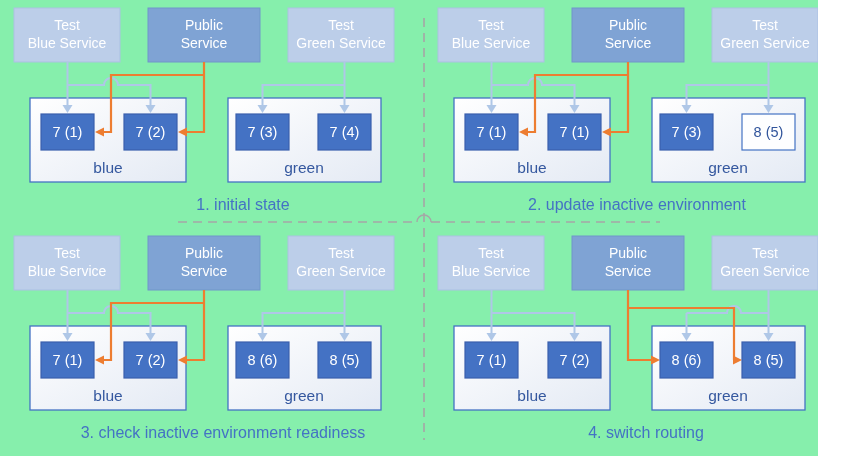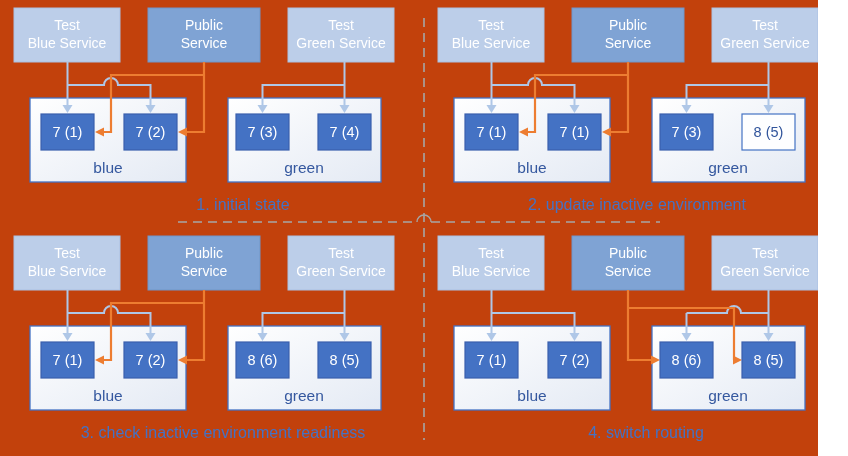--- a/index.html
+++ b/index.html
@@ -1,17 +1,17 @@
 <!DOCTYPE html>
 <html style="--public-route-orange: #ED7D31; --test-route-blue: #AFC7E7; --pod-blue: #4472C4; --service-public-fill: #7FA3D4; --service-test-fill: #BCCEE9; --environment-border: #4472C4; --caption-text: #4472C4; --env-label-text: #35589F; --divider-gray: #A6A6A6;"><head>
 <meta charset="utf-8">
 <style>
   html,body{margin:0;padding:0;background:#ffffff;}
   .canvas{
-    position:relative;width:818px;height:456px;background:#c2410c;
+    position:relative;width:818px;height:456px;background:#86efac;
     font-family:"Liberation Sans",sans-serif;overflow:hidden;
   }
   .quad{position:absolute;width:424px;height:228px;}
   #q1{left:0;top:0}#q2{left:424px;top:0}#q3{left:0;top:228px}#q4{left:424px;top:228px}
   #divider{position:absolute;left:0;top:0;pointer-events:none;}
 
   svg text{font-family:"Liberation Sans",sans-serif;text-anchor:middle;}
 
   .box-test{fill:var(--service-test-fill,#BCCEE9);stroke:#ABC1E2;stroke-width:1;}
   .box-public{fill:var(--service-public-fill,#7FA3D4);stroke:#7096C9;stroke-width:1;}

